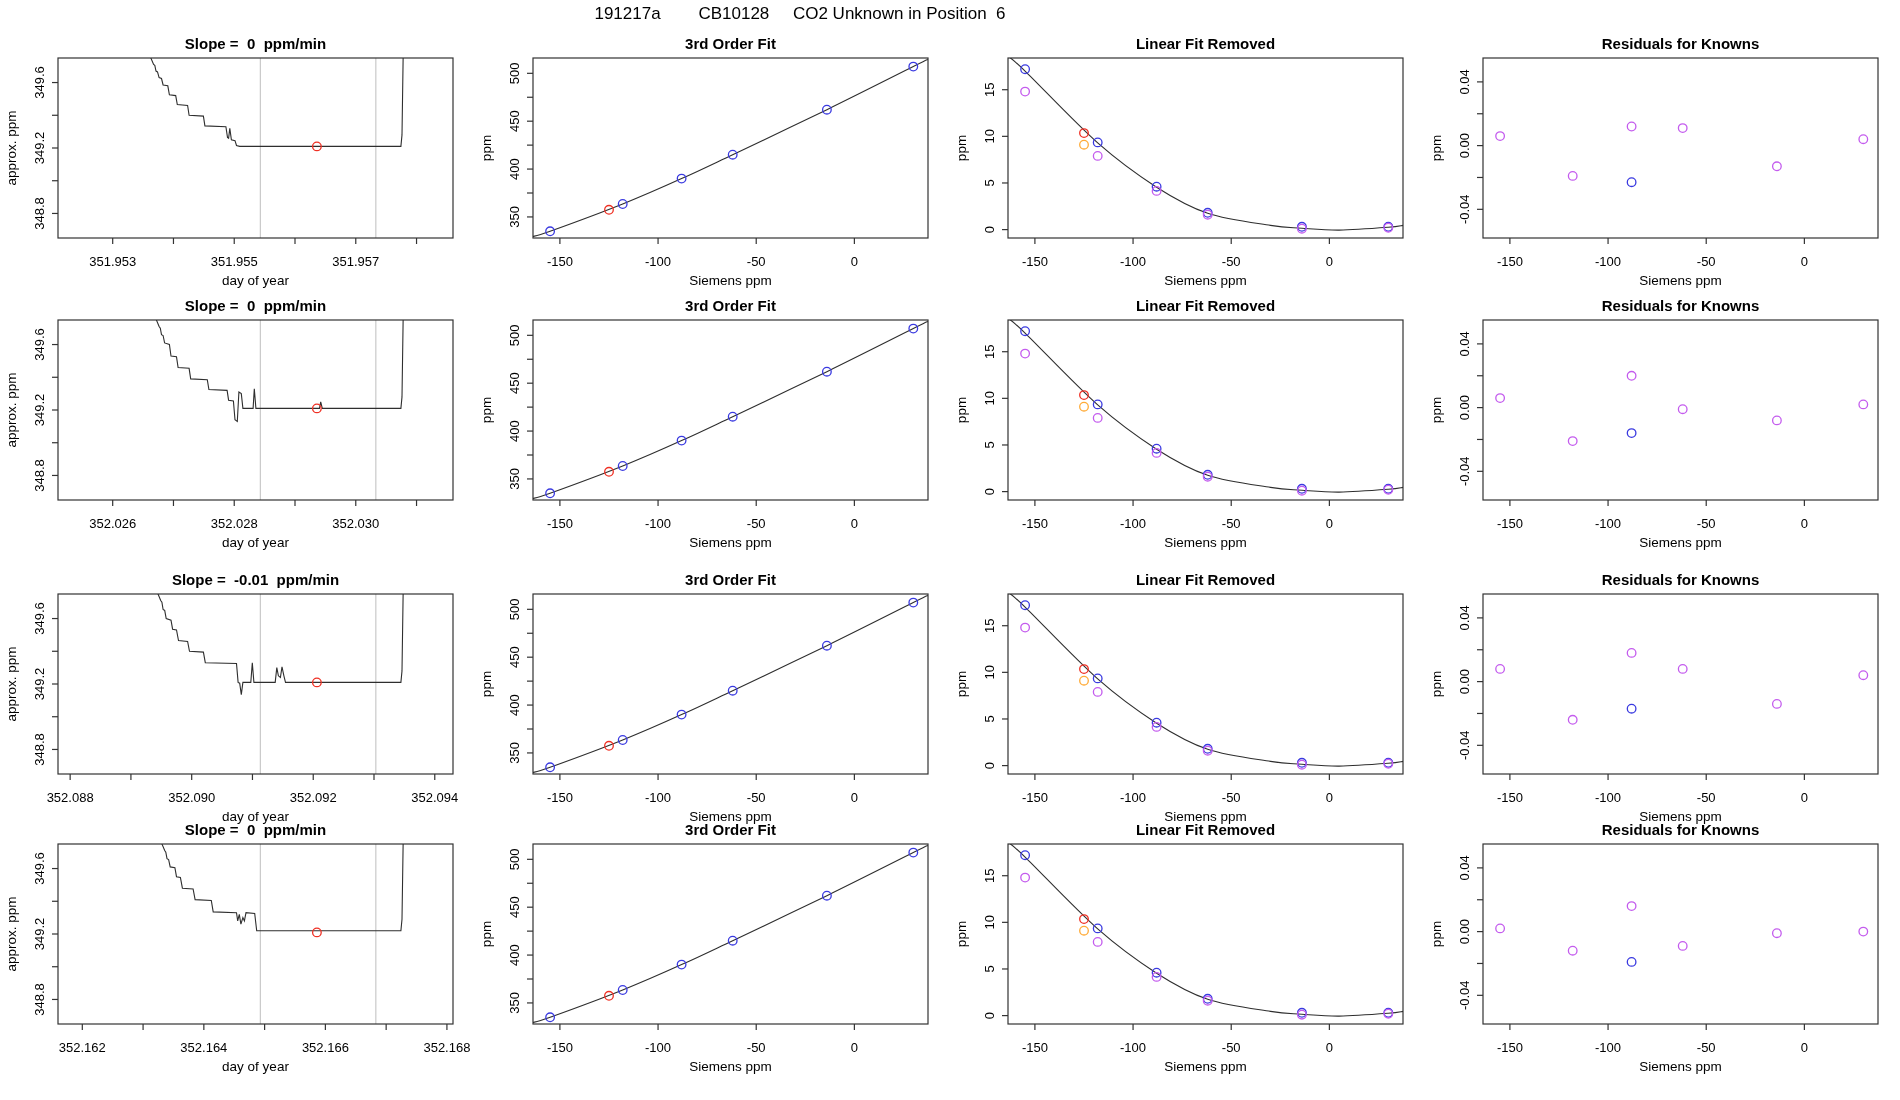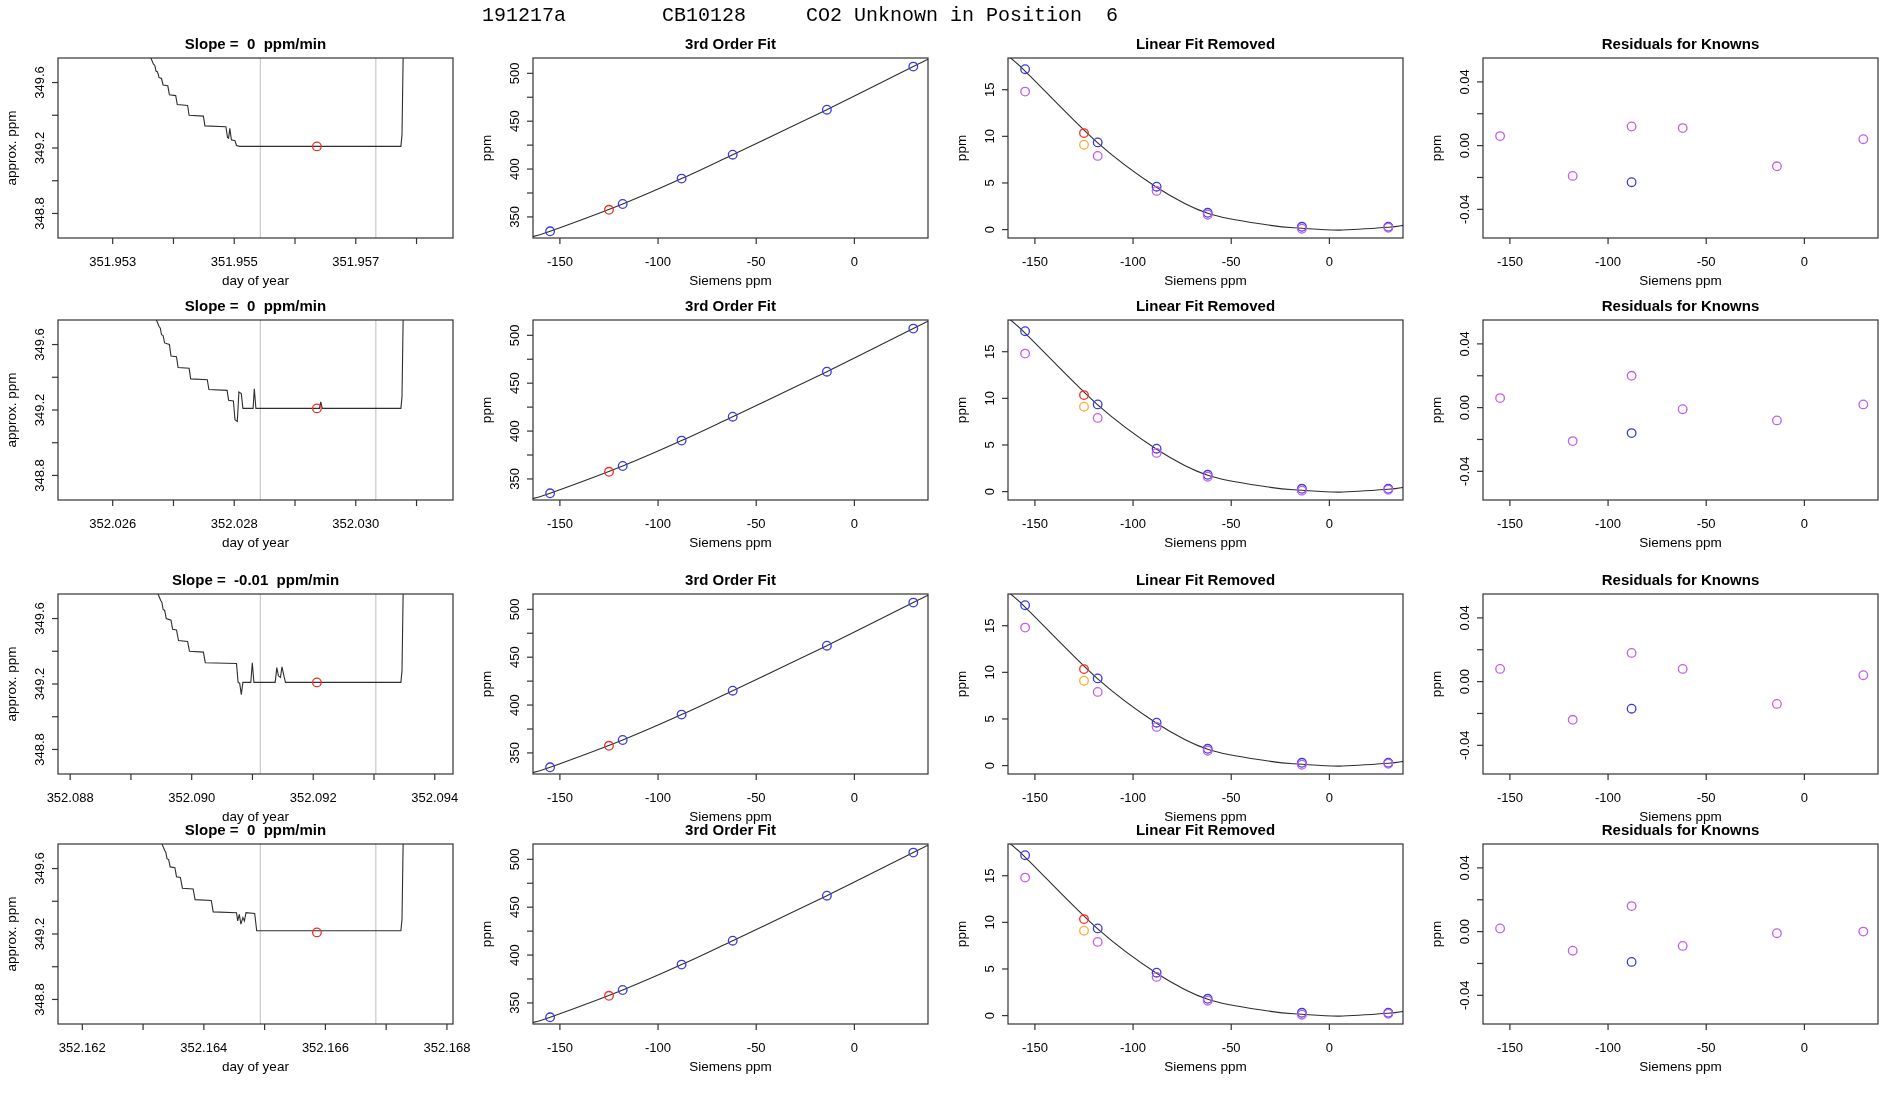--- a/index.html
+++ b/index.html
@@ -1,19 +1,19 @@
 <!DOCTYPE html>
 <html><head>
 <meta charset="utf-8">
 <style>
   html,body{margin:0;padding:0;background:#ffffff;}
   #stage{position:relative;width:1900px;height:1100px;background:#fff;overflow:hidden;
          font-family:"Liberation Sans",sans-serif;}
   #main-title{position:absolute;top:4px;left:0;width:1600px;text-align:center;
-              font-size:20px;color:#000;white-space:pre;font-family:Liberation Mono, monospace;}
+              font-size:17px;color:#000;white-space:pre;}
   .prow{position:absolute;left:0;width:1624px;height:262px;}
   .pcell{position:absolute;top:0;width:475px;height:262px;}
   svg text{white-space:pre;fill:#000;}
   .ptitle{font:bold 15px "Liberation Sans",sans-serif;}
   .tick{font:13px "Liberation Sans",sans-serif;}
   .alab{font:13.5px "Liberation Sans",sans-serif;}
 </style>
 </head>
 <body>
 

